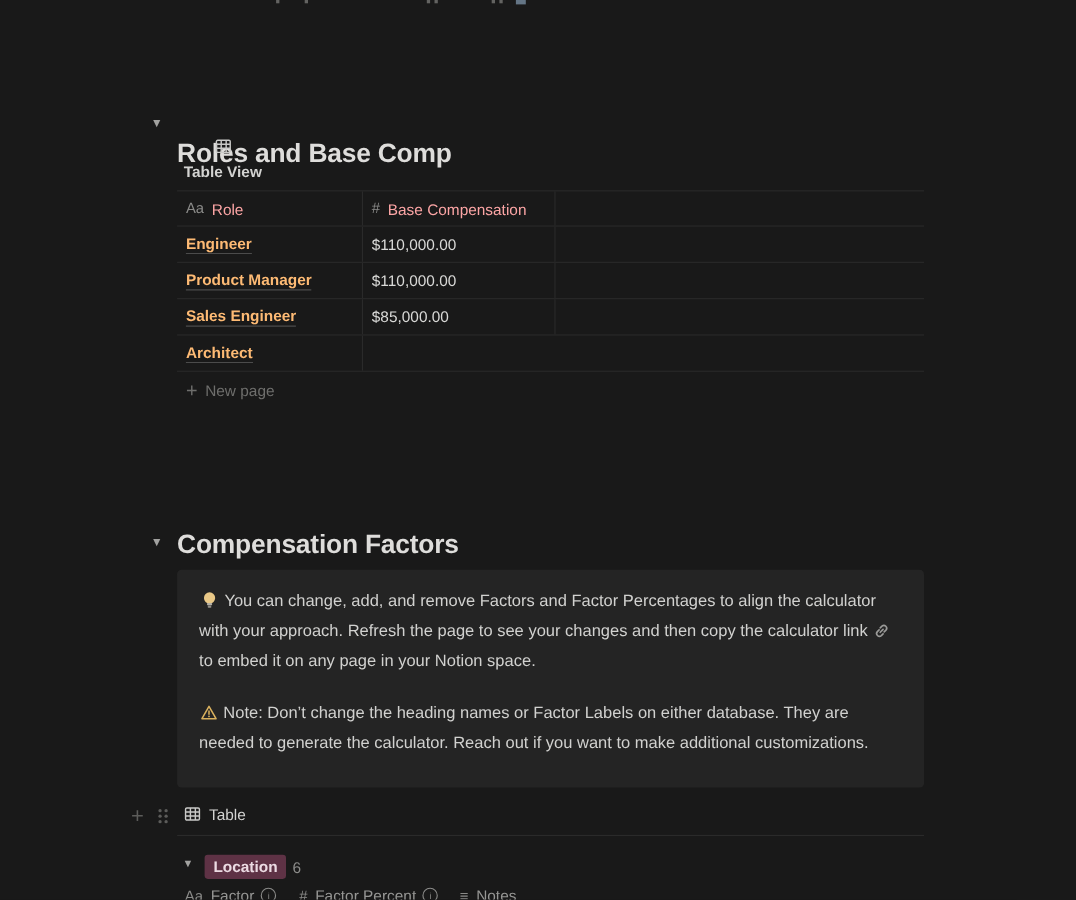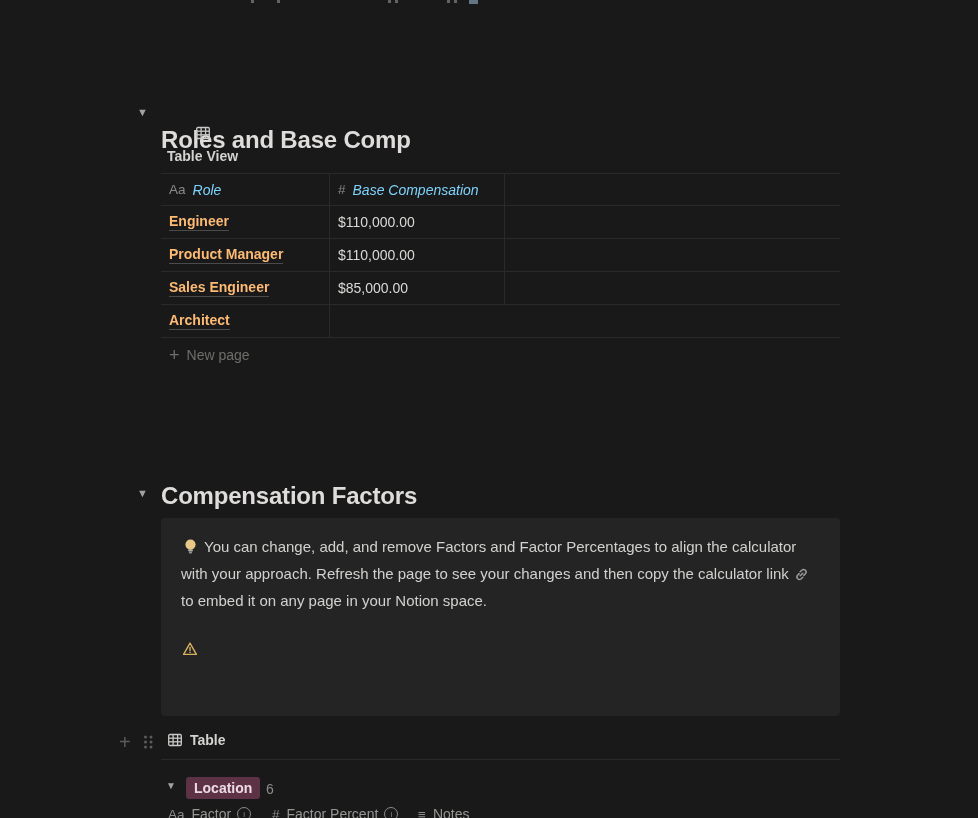--- a/index.html
+++ b/index.html
@@ -24,36 +24,36 @@
 
   
   .ntable{width:679px;}
   .trow{display:flex;height:33px;box-sizing:border-box;border-bottom:1px solid #2a2a2a;align-items:center;}
   .trow.header{border-top:1px solid #2a2a2a;}
   .cell{height:100%;box-sizing:border-box;display:flex;align-items:center;padding:0 8px;}
   .c1{width:169px;border-right:1px solid #2a2a2a;}
   .c2{width:175px;border-right:1px solid #2a2a2a;justify-content:flex-start;}
   .c3{flex:1;}
   .prop-icon{color:#8a8a88;font-size:13.5px;margin-right:7px;flex:none;}
-  .head-label{color:#7dd3fc;font-size:14px;white-space:nowrap;font-style:italic;}
+  .head-label{color:#fca5a5;font-size:14px;white-space:nowrap;}
   .role-link{font-size:14px;font-weight:700;color:#fdba74;border-bottom:1px solid rgba(255,255,255,.22);padding-bottom:1px;cursor:pointer;white-space:nowrap;}
   .comp-val{font-size:14px;color:#d9d9d7;white-space:nowrap;}
   .newpage{display:flex;align-items:center;height:33px;color:#6e6e6c;font-size:14px;gap:7px;cursor:pointer;}
   .plus-glyph{font-size:18px;line-height:1;color:#6e6e6c;}
 
   
   .callout{box-sizing:border-box;width:679px;height:198px;background:#242424;border-radius:4px;padding:17px 20px;}
   .callout p{margin:0;font-size:15px;line-height:24px;color:#d1d1cf;}
   .callout .spacer{height:24px;}
   .inline-ic{display:inline-block;vertical-align:-3px;margin:0 5px 0 1px;}
 
   
   .gutter-ic{color:#5c5c5a;}
   .block-row{display:flex;align-items:center;gap:7px;}
-  .block-label{font-size:14px;font-weight:700;color:#d3d3d1;}
+  .block-label{font-size:14px;font-weight:400;color:#d3d3d1;}
   .divider{height:1px;background:#2a2a2a;}
 
   
   .tag-badge{display:inline-block;background:#5e3245;color:#ecdbe3;font-size:14px;font-weight:600;line-height:22px;padding:0 8px;border-radius:3px;cursor:pointer;}
   .group-count{font-size:14px;color:#8c8c8a;}
 
   
   .bh{display:flex;align-items:center;color:#969694;font-size:14px;white-space:nowrap;}
   .info-circle{display:inline-flex;align-items:center;justify-content:center;width:12px;height:12px;border:1px solid #8a8a88;border-radius:50%;font-size:8px;color:#8a8a88;margin-left:6px;}
   svg{display:block;}
@@ -161,21 +161,21 @@
       </span><span>to embed it on any page in your Notion space.</span>
     </p>
     <div class="spacer"></div>
     <p>
       <span class="inline-ic">
         <svg width="16" height="16" viewBox="0 0 16 16" fill="none" stroke="#d8b05e" stroke-width="1.4" stroke-linejoin="round" style="display:inline">
           <path d="M8 2.2 L14.4 13.4 H1.6 Z"></path>
           <line x1="8" y1="6.4" x2="8" y2="9.4" stroke-linecap="round"></line>
           <circle cx="8" cy="11.3" r="0.8" fill="#d8b05e" stroke="none"></circle>
         </svg>
-      </span>
+      </span><span>Note: Don’t change the heading names or Factor Labels on either database. They are needed to generate the calculator. Reach out if you want to make additional customizations.</span>
     </p>
   </div>
 
   <span class="abs gutter-ic" style="left:119px;top:731px;font-size:20px;">+</span>
   <span class="abs" style="left:141px;top:733px;">
     <svg width="14" height="18" viewBox="0 0 14 18">
       <g fill="#5c5c5a">
         <circle cx="4.5" cy="4" r="1.5"></circle>
           <circle cx="10" cy="4" r="1.5"></circle>
         <circle cx="4.5" cy="9" r="1.5"></circle>

